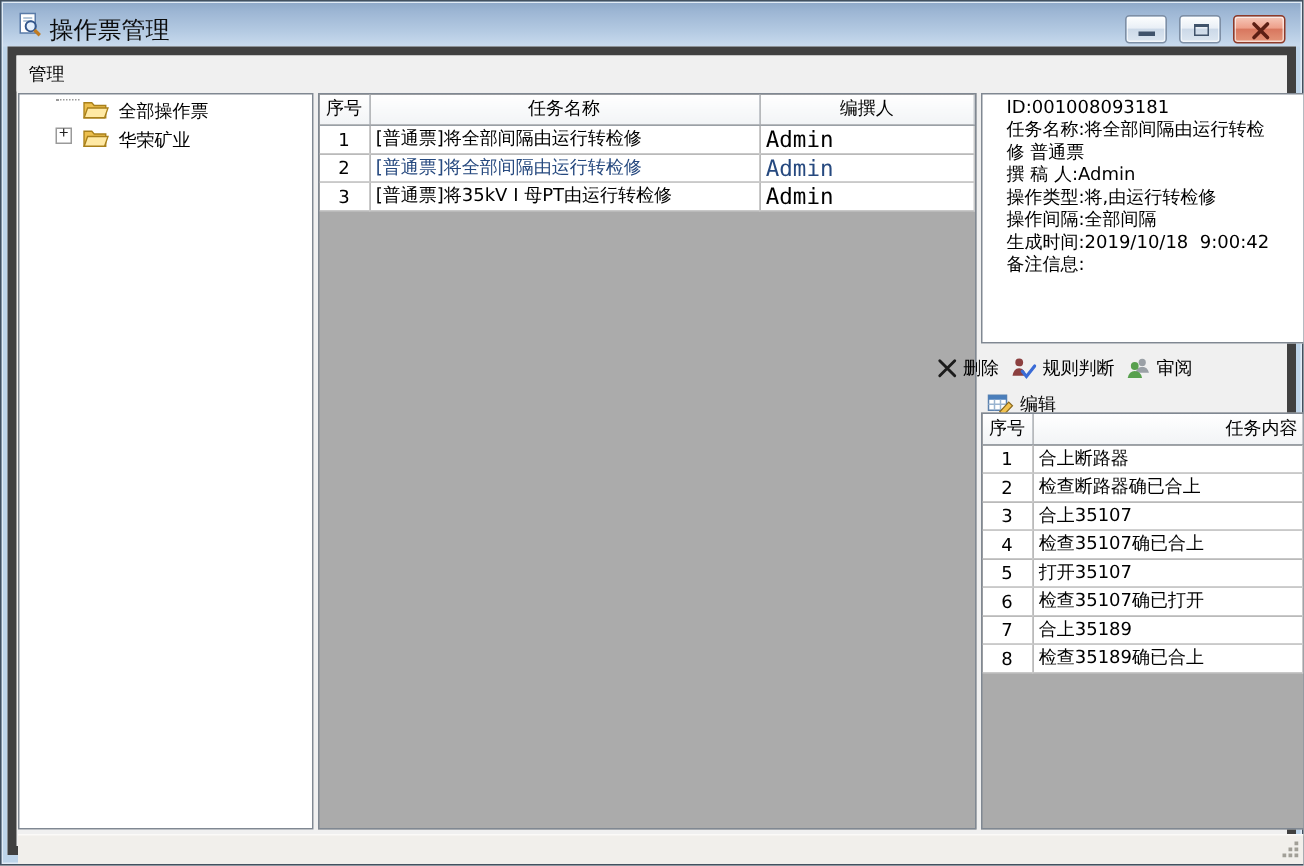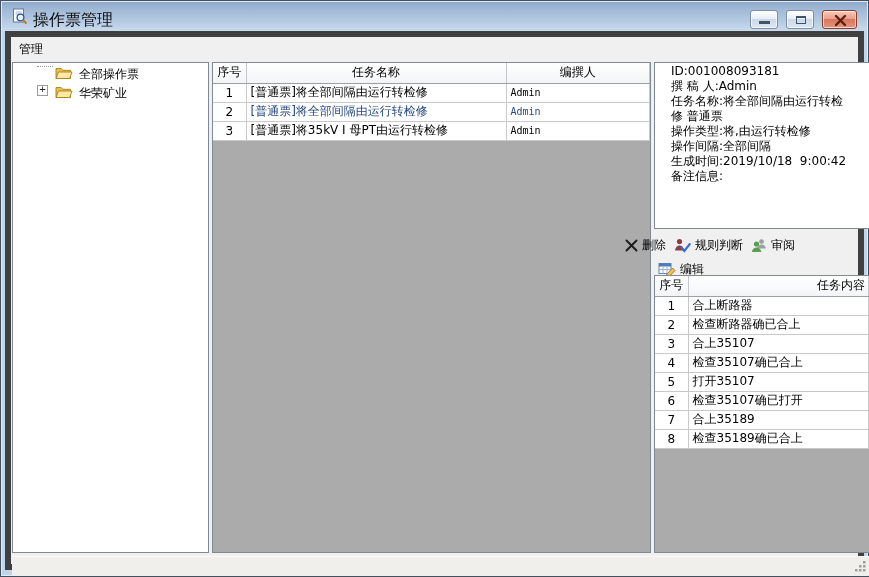--- a/index.html
+++ b/index.html
@@ -50,21 +50,21 @@
   table.grid { border-collapse:collapse; table-layout:fixed; width:100%; background:#ababab; }
   table.grid th { height:20px; font-weight:normal; background:linear-gradient(180deg,#ffffff,#f2f4f6);
     border-right:1px solid #c3c7cc; border-bottom:1px solid #9aa0a6; padding:0 3px; overflow:hidden; white-space:nowrap;margin-left:28px; }
   table.grid td { height:19px; background:#fff; border-right:1px solid #c9c9c9; border-bottom:1px solid #c9c9c9;
     padding:0 4px; overflow:hidden; white-space:nowrap; cursor:default; }
   td.num, th.num { text-align:center; padding:0 1px; }
   td.sel { background:#cde4fb; color:#26497f;
     border-top:1px dotted #44608a; border-bottom:1px dotted #44608a; }
   td.sel-first { border-left:1px dotted #44608a; }
   td.sel-last { border-right:1px dotted #44608a; }
-  .author { font-family:"DejaVu Sans Mono","Liberation Mono",monospace; font-size:10px; }
+  .author { font-family:"DejaVu Sans Mono","Liberation Mono",monospace; font-size:15px; }
 
   
   .details-box { left:643px; top:25px; width:216px; height:167px; padding:1px 16px; overflow:hidden; cursor:text; }
   .details-line { line-height:15px; white-space:pre-wrap; word-break:break-all; }
 
   
   .toolbar1 { position:absolute; left:612px; top:197px; height:22px; display:flex; gap:4px; align-items:center; }
   .toolbar2 { position:absolute; left:645px; top:221px; height:22px; display:flex; align-items:center; }
   .tool-btn { display:inline-flex; align-items:center; gap:4px; cursor:pointer; padding:1px 2px; }
   .tool-btn svg { display:block; }
@@ -161,22 +161,22 @@
             <td class="num">3</td>
             <td>[普通票]将35kV Ⅰ 母PT由运行转检修</td>
             <td class="author">Admin</td>
           </tr>
         </tbody>
       </table>
     </div>
 
     <div class="panel details-box">
       <div class="details-line">ID:001008093181</div>
+      <div class="details-line">任务名称:将全部间隔由运行转检修 普通票</div>
       <div class="details-line">撰 稿 人:Admin</div>
-      <div class="details-line">任务名称:将全部间隔由运行转检修 普通票</div>
       <div class="details-line">操作类型:将,由运行转检修</div>
       <div class="details-line">操作间隔:全部间隔</div>
       <div class="details-line">生成时间:2019/10/18  9:00:42</div>
       <div class="details-line">备注信息:</div>
     </div>
 
     <div class="toolbar1">
       <span class="tool-btn">
         <svg width="13" height="13" viewBox="0 0 13 13">
           <path d="M1.5 1.5 L11.5 11.5 M11.5 1.5 L1.5 11.5" stroke="#1c1c1c" stroke-width="1.9" stroke-linecap="round"></path>

